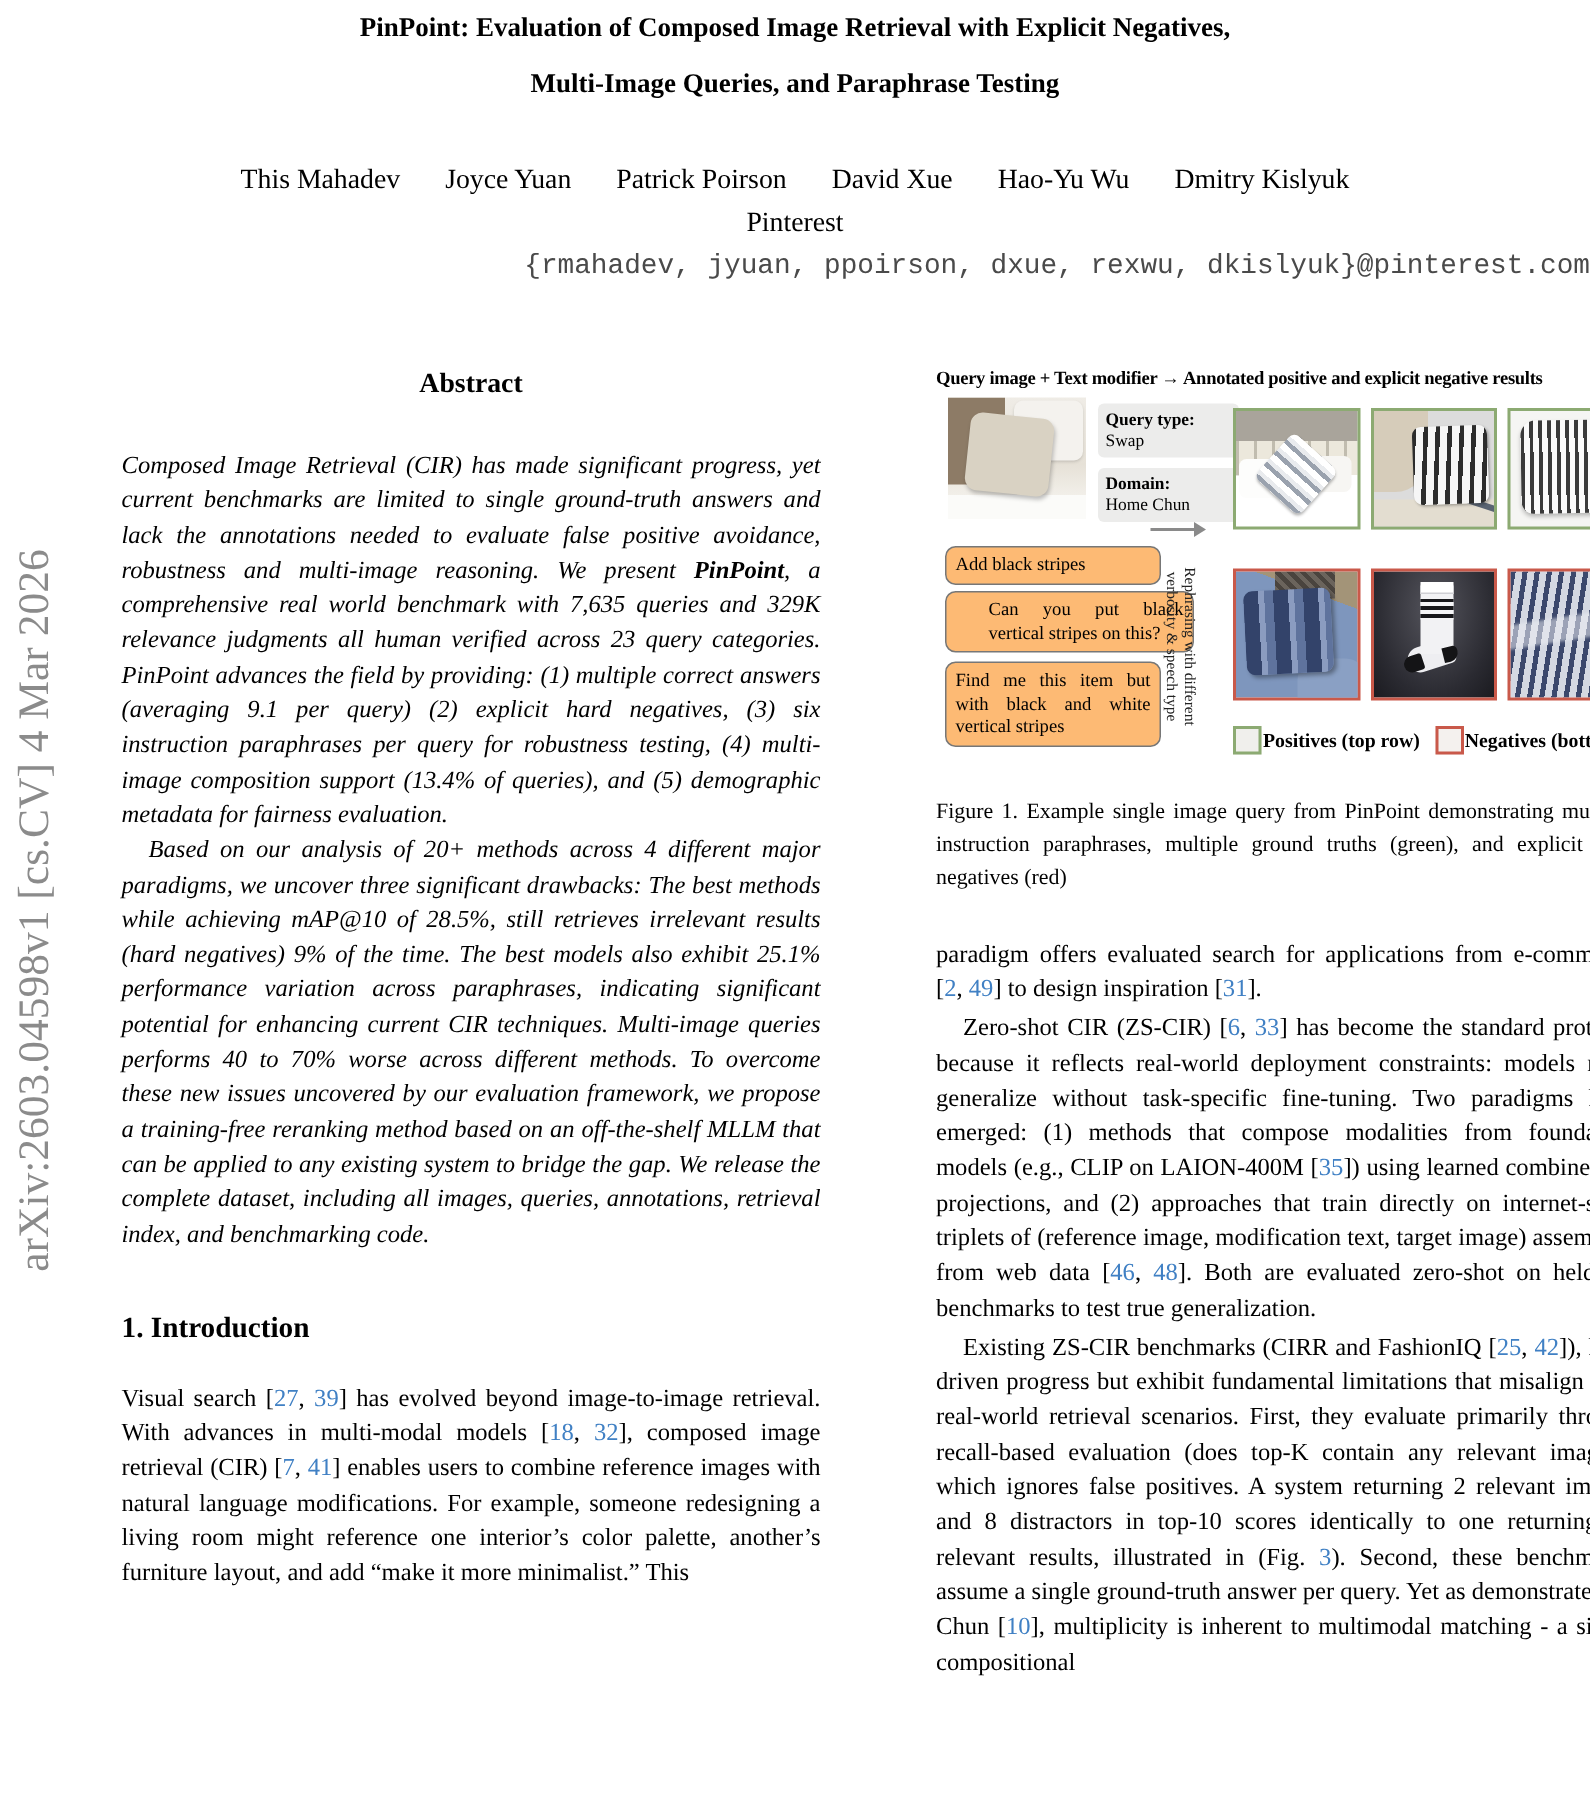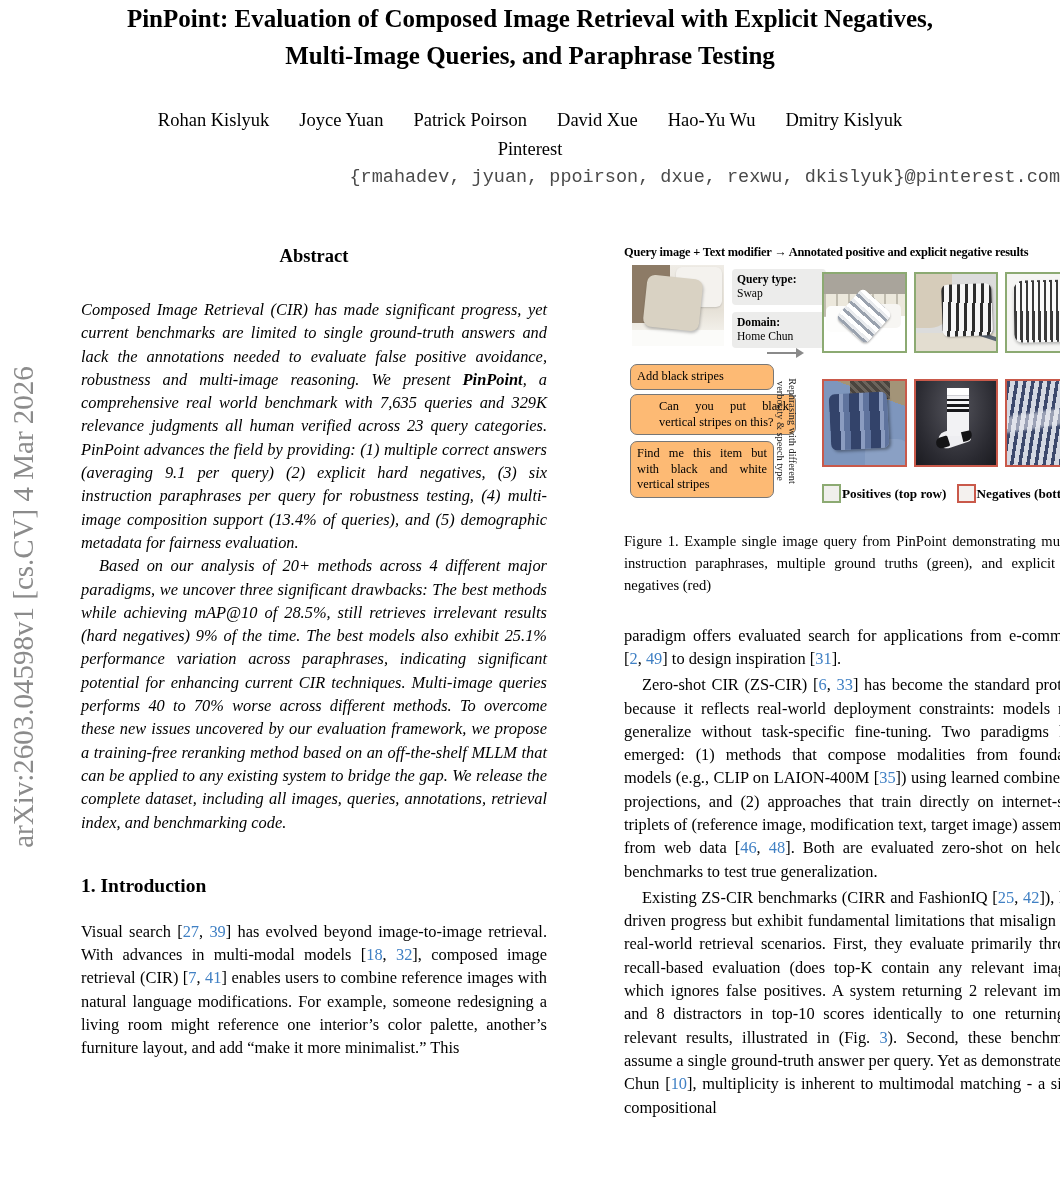--- a/index.html
+++ b/index.html
@@ -8,21 +8,21 @@
     font-family:"Liberation Serif", serif;color:#000;
   }
   
   .arxiv-label{
     position:absolute;left:-362px;top:586px;width:780px;height:42px;
     transform:rotate(-90deg);
     color:#8b8b8b;font-size:29px;text-align:center;white-space:nowrap;
   }
   
   .title-block{position:absolute;top:0;left:0;width:1060px;text-align:center;}
-  .title-line{font-size:25px;font-weight:bold;line-height:37px;}
+  .title-line{font-size:18px;font-weight:bold;line-height:37px;}
   .authors-row{
     position:absolute;top:110px;left:0;width:1060px;
     display:flex;justify-content:center;gap:30px;font-size:18.5px;
   }
   .affiliation{position:absolute;top:139px;left:0;width:1060px;text-align:center;font-size:18.5px;}
   .email-line{
     position:absolute;top:167px;left:0;width:1060px;text-align:right;
     font-family:"Liberation Mono", monospace;font-size:18.5px;color:#4a4a4a;
   }
   
@@ -109,21 +109,21 @@
 <div class="page">
 
   <div class="arxiv-label">arXiv:2603.04598v1  [cs.CV]  4 Mar 2026</div>
 
   <div class="title-block">
     <div class="title-line">PinPoint: Evaluation of Composed Image Retrieval with Explicit Negatives,</div>
     <div class="title-line">Multi-Image Queries, and Paraphrase Testing</div>
   </div>
 
   <div class="authors-row">
-    <span>Rohan Kislyuk</span>
+    <span>This Mahadev</span>
     <span>Joyce Yuan</span>
     <span>Patrick Poirson</span>
     <span>David Xue</span>
     <span>Hao-Yu Wu</span>
     <span>Dmitry Kislyuk</span>
   </div>
   <div class="affiliation">Pinterest</div>
   <div class="email-line">{rmahadev, jyuan, ppoirson, dxue, rexwu, dkislyuk}@pinterest.com</div>
 
   <div class="col col-left">

